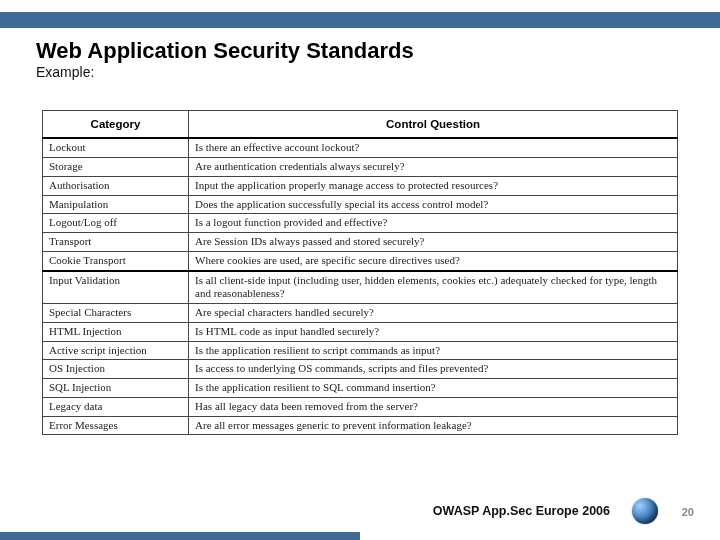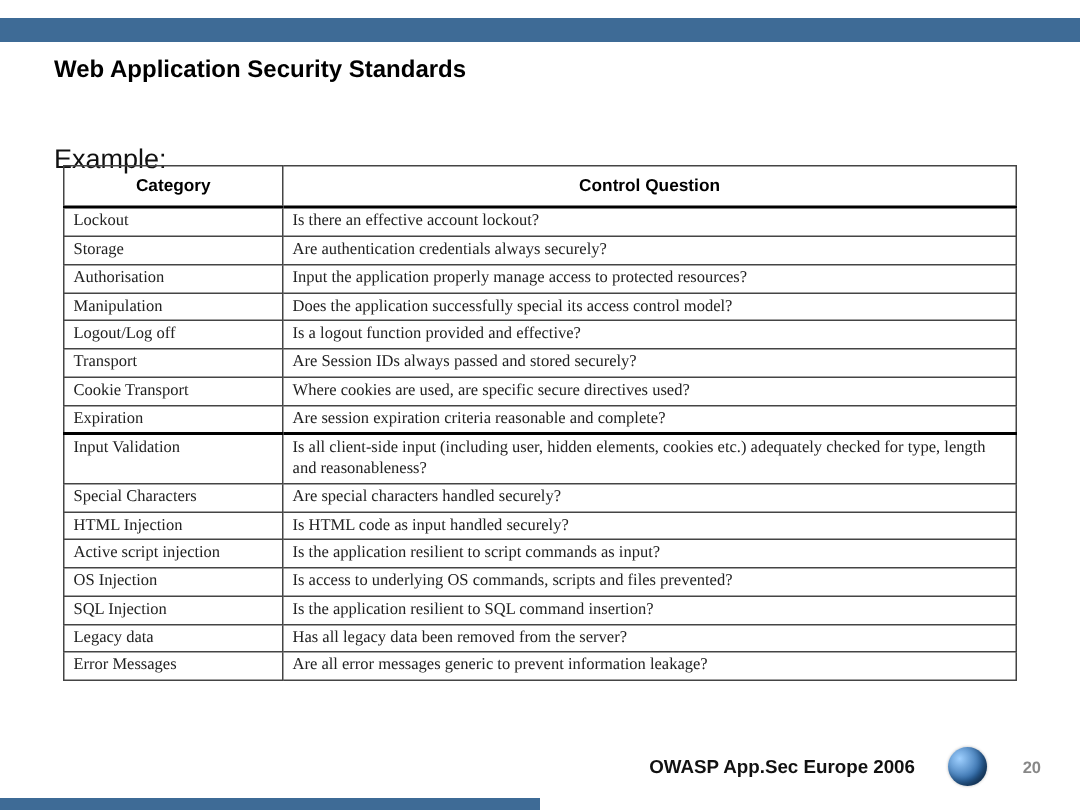--- a/index.html
+++ b/index.html
@@ -14,29 +14,29 @@
   .top-bar {
     position: absolute;
     top: 12px; left: 0; right: 0;
     height: 16px;
     background: #3e6b96;
   }
   .title {
     position: absolute;
     top: 38px;
     left: 36px;
-    font-size: 16px;
+    font-size: 22px;
     font-weight: bold;
     color: #000;
   }
   .subtitle {
     position: absolute;
-    top: 96px;
+    top: 64px;
     left: 36px;
-    font-size: 18px;
+    font-size: 14px;
     color: #111;
   }
   .table-wrap {
     position: absolute;
     top: 110px;
     left: 42px;
     right: 42px;
   }
   table {
     width: 100%;
@@ -142,24 +142,20 @@
           <td>Is a logout function provided and effective?</td>
         </tr>
         <tr>
           <td>Transport</td>
           <td>Are Session IDs always passed and stored securely?</td>
         </tr>
         <tr>
           <td>Cookie Transport</td>
           <td>Where cookies are used, are specific secure directives used?</td>
         </tr>
-        <tr>
-          <td>Expiration</td>
-          <td>Are session expiration criteria reasonable and complete?</td>
-        </tr>
         <tr class="thick-top">
           <td>Input Validation</td>
           <td>Is all client-side input (including user, hidden elements, cookies etc.) adequately checked for type, length and reasonableness?</td>
         </tr>
         <tr>
           <td>Special Characters</td>
           <td>Are special characters handled securely?</td>
         </tr>
         <tr>
           <td>HTML Injection</td>

